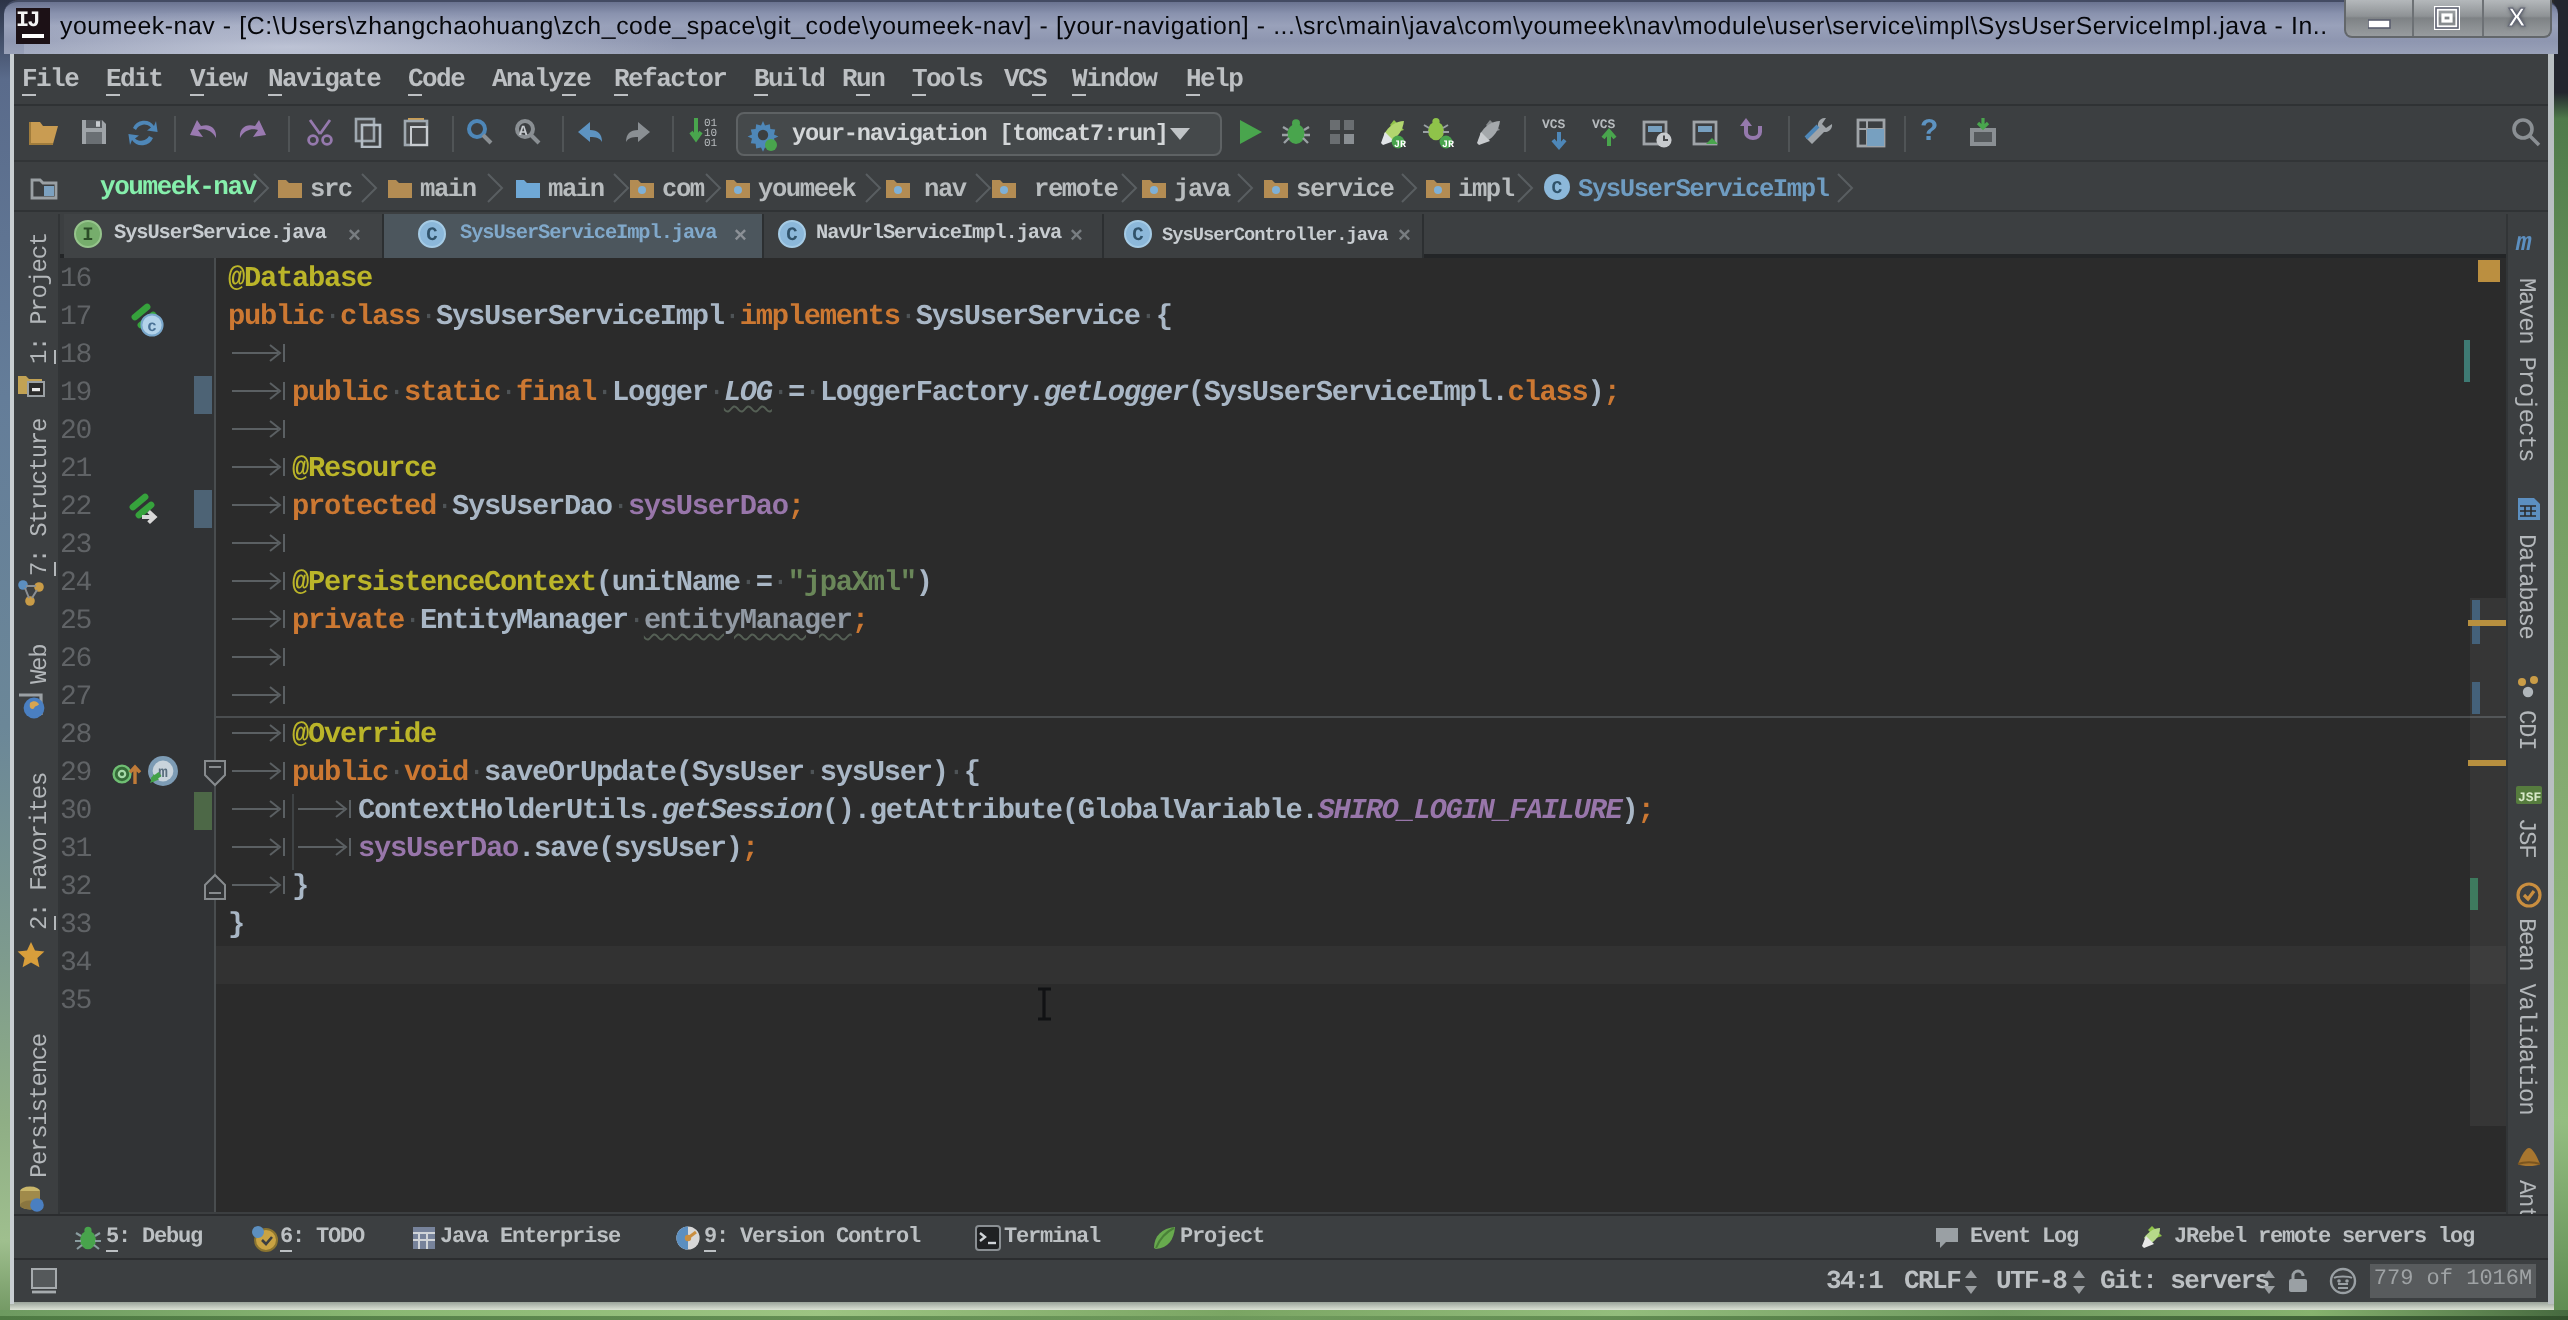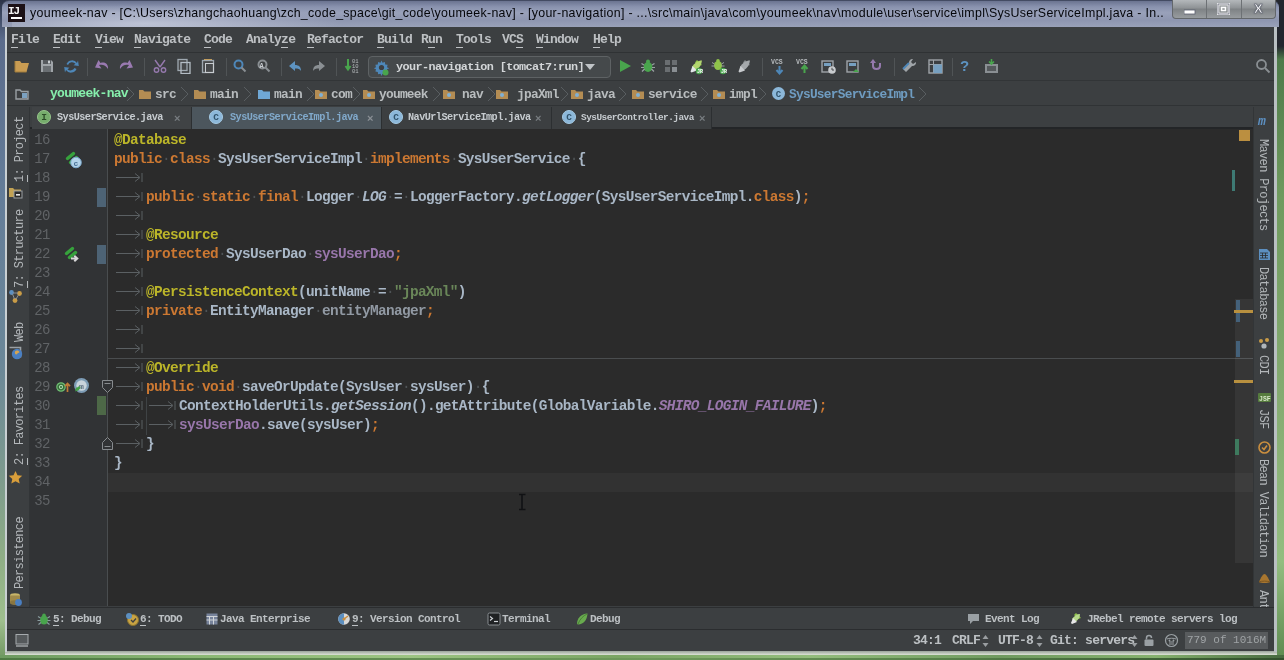--- a/index.html
+++ b/index.html
@@ -38,28 +38,28 @@
 .cicon{position:absolute;top:3px;width:14px;height:14px;border-radius:50%;text-align:center;font:bold 9.5px/14px "Liberation Mono",monospace}
 .ci-c{background:#8cb8da;color:#31536b;border:1px solid #a5cbe5}
 .ci-i{background:#76ad6c;color:#2c4d28;border:1px solid #96c48c}
 
 #stripeL{left:7px;top:107px;width:23px;height:500px;background:#3c3f41;border-right:1px solid #323537}
 #stripeR{left:1253px;top:107px;width:21px;height:500px;background:#3c3f41;border-left:1px solid #323537}
 .vtextU{position:absolute;font:12px "Liberation Mono",monospace;letter-spacing:-0.66px;color:#b3b7ba;white-space:pre;transform:rotate(-90deg);transform-origin:0 0}
 .vtextD{position:absolute;font:12px "Liberation Mono",monospace;letter-spacing:-0.66px;color:#b3b7ba;white-space:pre;transform:rotate(90deg);transform-origin:0 0}
 
 #gutter{left:30px;top:129px;width:78px;height:477px;background:#313335;border-right:1px solid #494d4f}
-#lnums{left:30px;top:131px;width:24px;font:14px/19px "Liberation Mono",monospace;letter-spacing:-0.6px;color:#606366;text-align:center;white-space:pre}
+#lnums{left:30px;top:131px;width:24px;font:14px/19px "Liberation Mono",monospace;letter-spacing:-0.6px;color:#606366;text-align:left;white-space:pre}
 #editor{left:108px;top:129px;width:1145px;height:477px;background:#2b2b2b}
 #caretline{left:108px;top:473px;width:1145px;height:19px;background:#323232}
 #code{left:114px;top:131px;font:bold 14.4px/19px "Liberation Mono",monospace;letter-spacing:-0.64px;color:#a9b7c6;white-space:pre}
 #code i{font-style:normal;color:#4e5356;font-weight:normal}
 .o{color:#cc7832}.a{color:#bbb529}.p{color:#9876aa}.s{color:#6a8759}
 .em{font-style:italic}
-.wv{text-decoration-style:wavy;text-decoration-color:#556055;text-decoration-thickness:1px;text-underline-offset:2px}
+.wv{text-decoration:underline;text-decoration-style:wavy;text-decoration-color:#556055;text-decoration-thickness:1px;text-underline-offset:2px}
 .gr{color:#9199a3}
 .tb{display:inline-block;width:32px;height:13px;vertical-align:-2px}
 .tb2{display:inline-block;width:33px;height:13px;vertical-align:-2px}
 #msep{left:108px;top:358px;width:1145px;height:1px;background:#4a4d4f}
 #iguide{left:146px;top:397px;width:1px;height:38px;background:#3f4345}
 
 #btmrow{left:7px;top:607px;width:1267px;height:23px;background:#3c3f41;border-top:1px solid #2b2d2f;border-bottom:1px solid #2b2d2f}
 .bb{position:absolute;top:5px;font:bold 11px "Liberation Mono",monospace;letter-spacing:-0.6px;color:#bcc0c3;white-space:pre}
 .bb u{text-decoration:none;border-bottom:1px solid #bcc0c3}
 #statusbar{left:7px;top:630px;width:1267px;height:21px;background:#3c3f41}
@@ -290,21 +290,21 @@
 <span class="crumb" style="left:372px">youmeek</span>
 <svg class="abs" style="left:435px;top:6px" width="14" height="12" viewBox="0 0 14 12">
       <path d="M1 2h4l1.5 1.5H13V11H1z" fill="#b38c53"></path>
       <circle cx="7" cy="7" r="2" fill="#7fb0d6"></circle>
     </svg>
 <span class="crumb" style="left:455px">nav</span>
 <svg class="abs" style="left:488px;top:6px" width="14" height="12" viewBox="0 0 14 12">
       <path d="M1 2h4l1.5 1.5H13V11H1z" fill="#b38c53"></path>
       <circle cx="7" cy="7" r="2" fill="#7fb0d6"></circle>
     </svg>
-<span class="crumb" style="left:510px">jpaXml</span>
+<span class="crumb" style="left:510px">remote</span>
 <svg class="abs" style="left:563px;top:6px" width="14" height="12" viewBox="0 0 14 12">
       <path d="M1 2h4l1.5 1.5H13V11H1z" fill="#b38c53"></path>
       <circle cx="7" cy="7" r="2" fill="#7fb0d6"></circle>
     </svg>
 <span class="crumb" style="left:580px">java</span>
 <svg class="abs" style="left:624px;top:6px" width="14" height="12" viewBox="0 0 14 12">
       <path d="M1 2h4l1.5 1.5H13V11H1z" fill="#b38c53"></path>
       <circle cx="7" cy="7" r="2" fill="#7fb0d6"></circle>
     </svg>
 <span class="crumb" style="left:641px">service</span>
@@ -599,21 +599,21 @@
 <svg class="abs" style="left:480px;top:4px" width="14" height="14" viewBox="0 0 14 14">
       <rect x="1" y="1" width="12" height="12" rx="1.5" fill="#1f2123" stroke="#8a8f93"></rect>
       <path d="M3 4.5l2.5 2L3 8.5" stroke="#d0d4d8" stroke-width="1.2" fill="none"></path>
       <path d="M7 9.5h4" stroke="#d0d4d8" stroke-width="1.2"></path>
     </svg>
 <span class="bb" style="left:495px">Terminal</span>
 <svg class="abs" style="left:568px;top:4px" width="14" height="14" viewBox="0 0 14 14">
       <path d="M2 12C2 6 6 2 12.5 1.5 12 8 9 12 3 12.5z" fill="#68aa4e"></path>
       <path d="M3 12C5 7 8 4 12 2" stroke="#4a8038" fill="none"></path>
     </svg>
-<span class="bb" style="left:583px">Debug</span>
+<span class="bb" style="left:583px">Project</span>
 <svg class="abs" style="left:960px;top:5px" width="13" height="12" viewBox="0 0 13 12">
       <path d="M1 1h11v7H6L3 11V8H1z" fill="#9aa0a4"></path>
     </svg>
 <span class="bb" style="left:978px">Event Log</span>
 <svg class="abs" style="left:1060px;top:3px" width="16" height="16" viewBox="0 0 16 16">
       <path d="M9 2l5 5-3 1-4-4z" fill="#8fc34a"></path>
       <path d="M5 8c2-3 5-5 8-5 0 4-2 6-5 8z" fill="#b6d98a"></path>
       <path d="M4 12l2-5 4 4-5 2z" fill="#e8e8e8"></path>
     </svg>
 <span class="bb" style="left:1080px">JRebel remote servers log</span>

